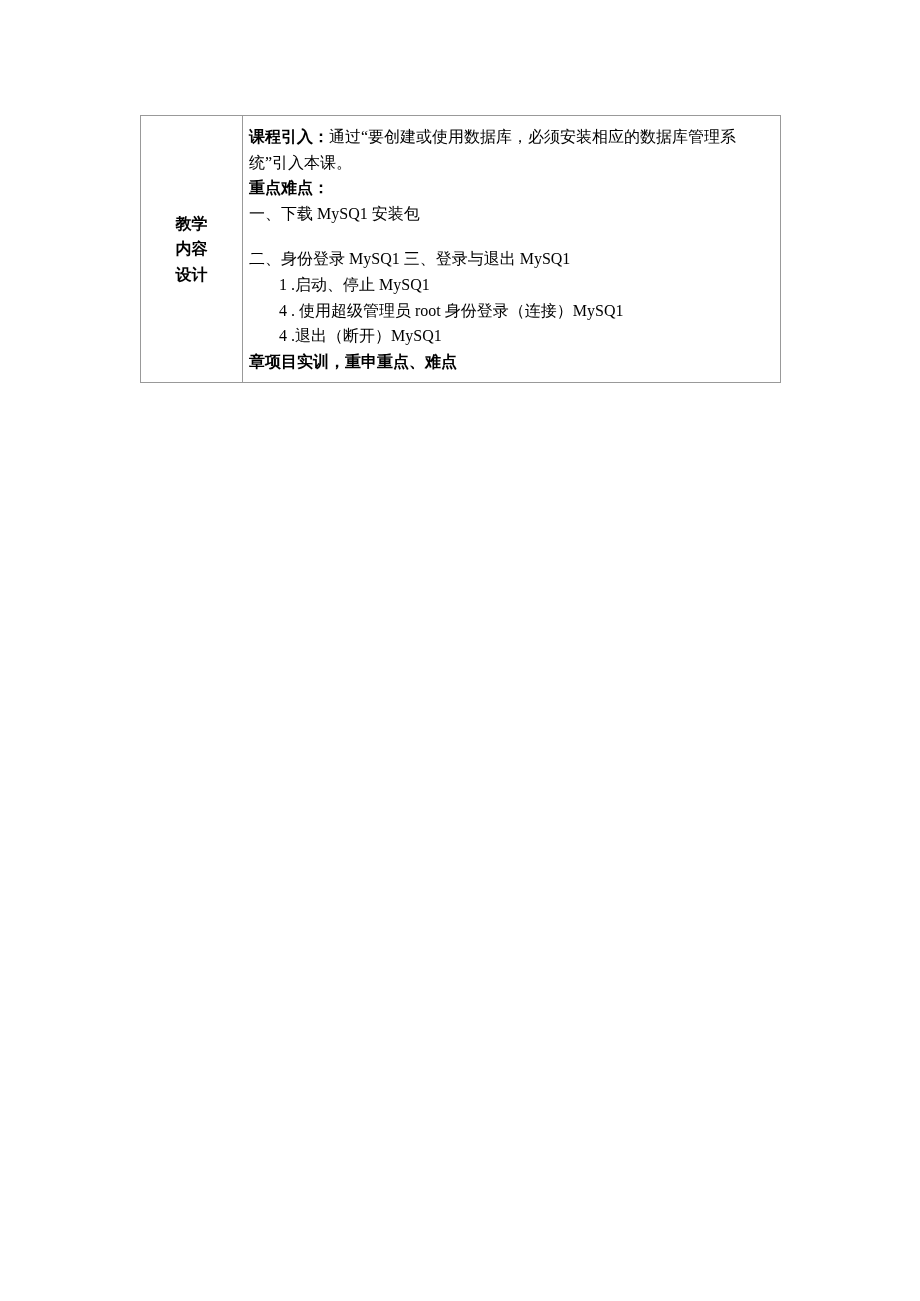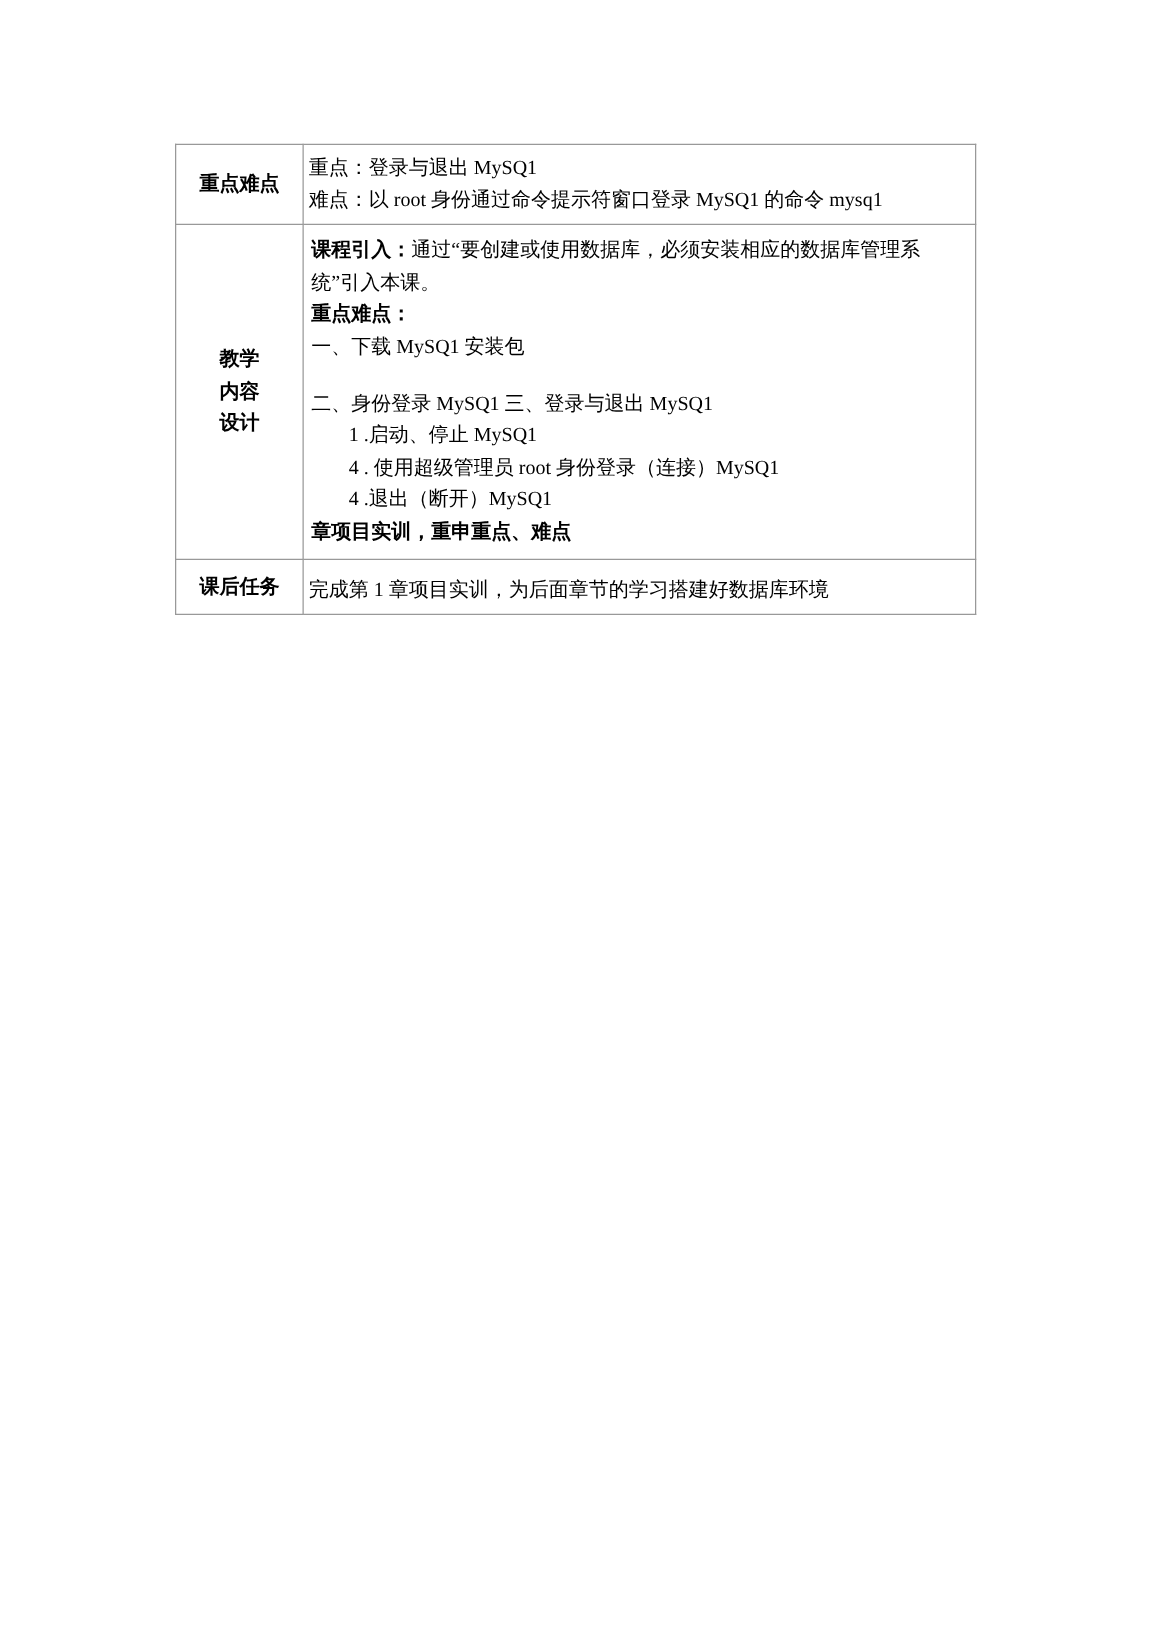--- a/index.html
+++ b/index.html
@@ -65,29 +65,20 @@
 <body>
 
 <table>
   <colgroup>
     <col class="col-left">
     <col class="col-right">
   </colgroup>
   <tbody>
     <tr>
       <td class="cell-label">
-        <span>重点难点</span>
-      </td>
-      <td>
-        <span class="line">重点：登录与退出 MySQ1</span>
-        <span class="line">难点：以 root 身份通过命令提示符窗口登录 MySQ1 的命令 mysq1</span>
-      </td>
-    </tr>
-    <tr>
-      <td class="cell-label">
         <div class="stacked-label">
           <span>教学</span>
           <span>内容</span>
           <span>设计</span>
         </div>
       </td>
       <td>
         <div class="content-block">
           <span class="line">
             <span class="bold">课程引入：</span><span>通过“要创建或使用数据库，必须安装相应的数据库管理系统”引入本课。</span>
@@ -96,23 +87,14 @@
           <span class="line">一、下载 MySQ1 安装包</span>
           <span class="line" style="height:20px;">&nbsp;</span>
           <span class="line">二、身份登录 MySQ1 三、登录与退出 MySQ1</span>
           <span class="indent1">1 .启动、停止 MySQ1</span>
           <span class="indent1">4 . 使用超级管理员 root 身份登录（连接）MySQ1</span>
           <span class="indent1">4 .退出（断开）MySQ1</span>
           <span class="line bold">章项目实训，重申重点、难点</span>
         </div>
       </td>
     </tr>
-    <tr>
-      <td class="cell-label">
-        <span>课后任务</span>
-      </td>
-      <td>
-        <div class="spacer-top"></div>
-        <span class="line">完成第 1 章项目实训，为后面章节的学习搭建好数据库环境</span>
-      </td>
-    </tr>
   </tbody>
 </table>
 
 </body></html>

